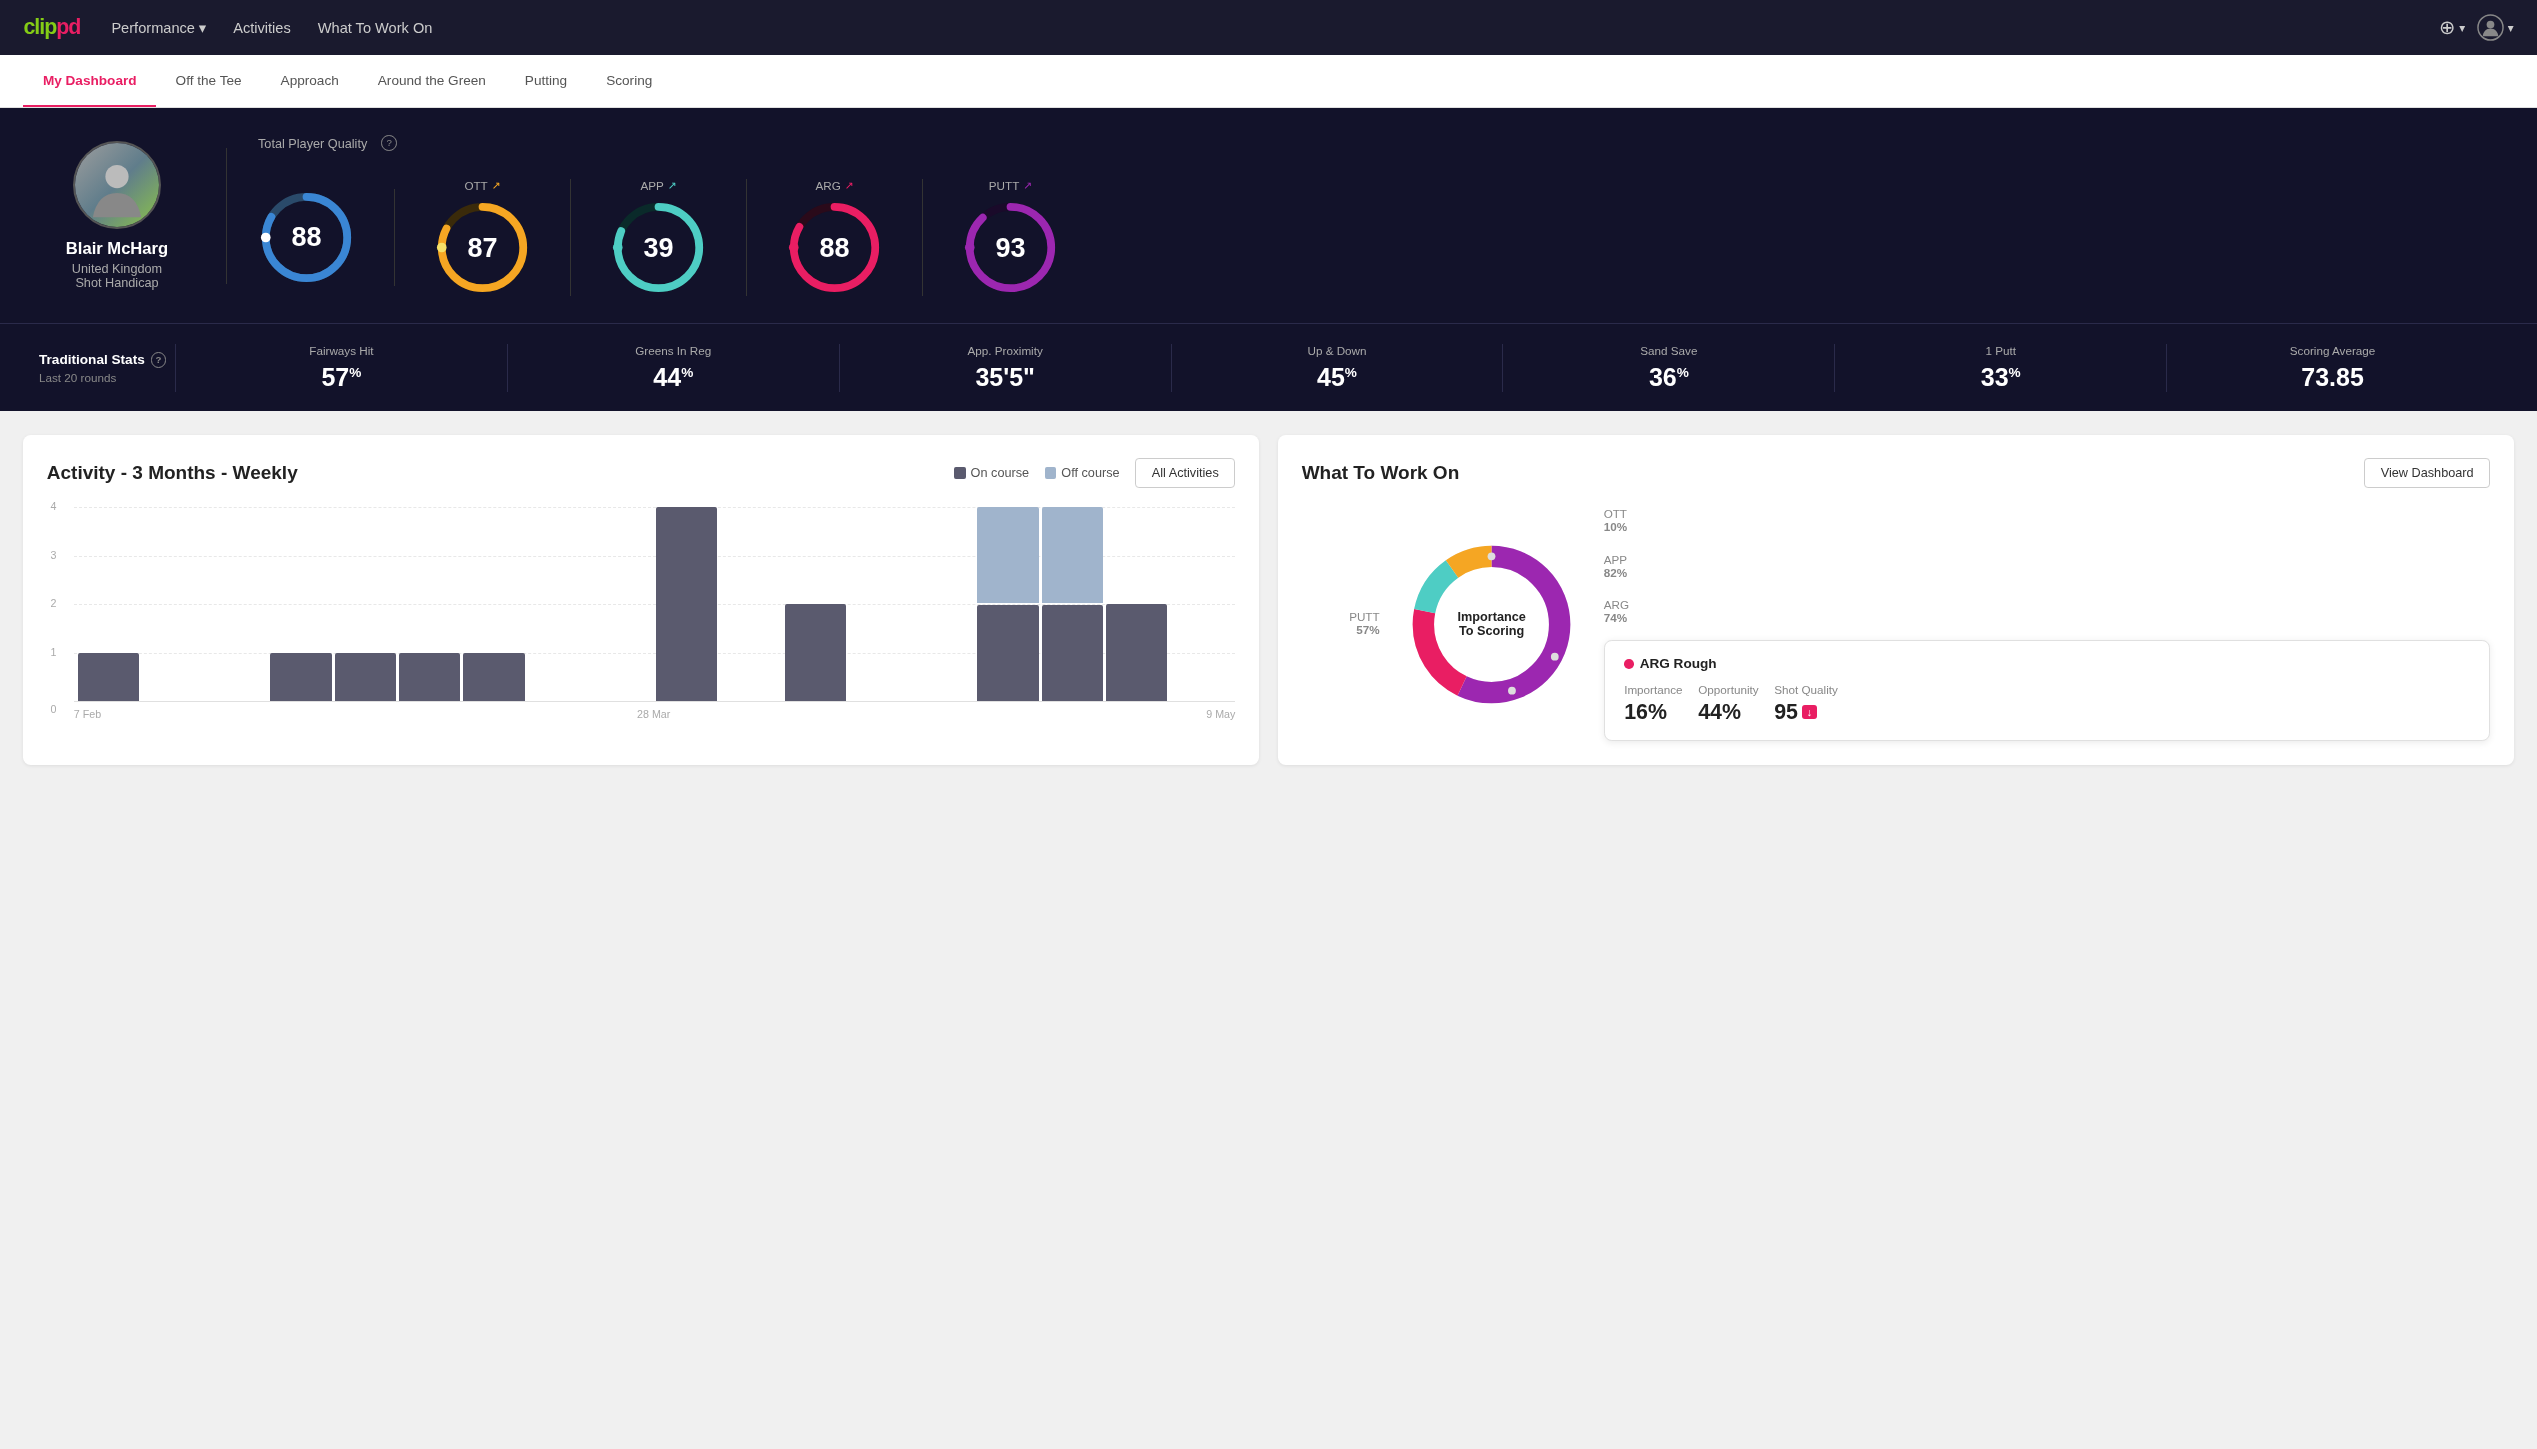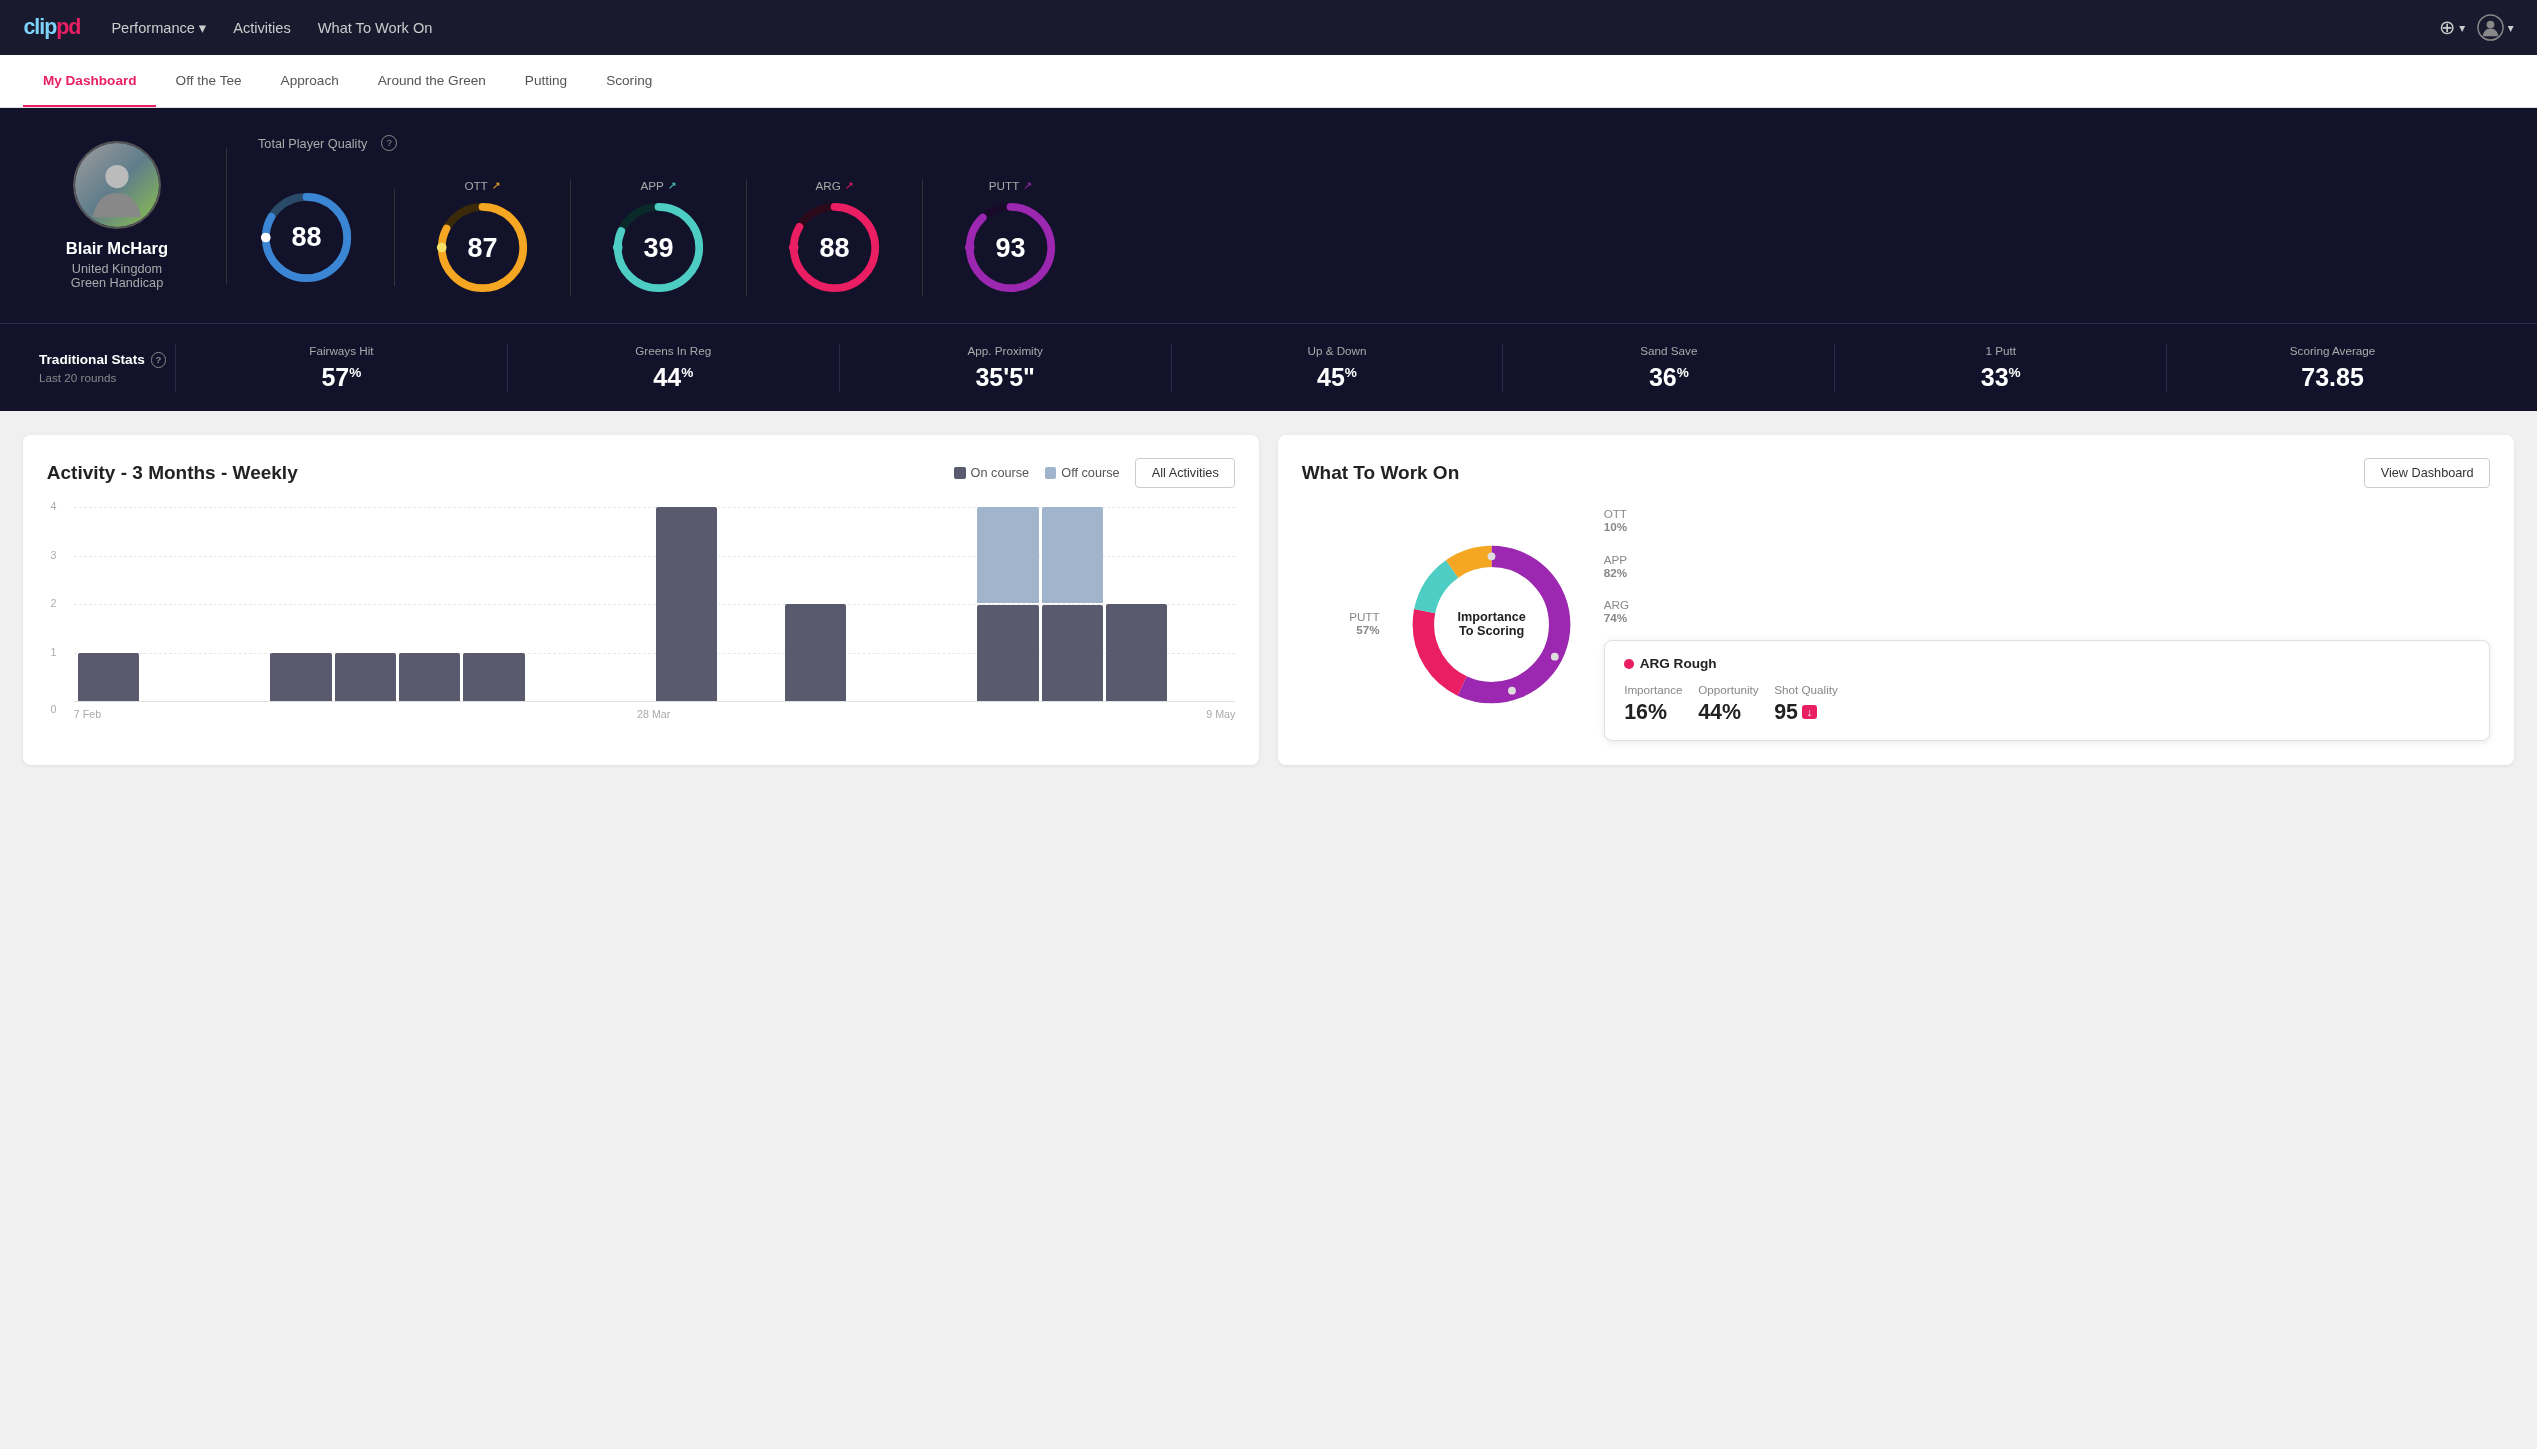--- a/index.html
+++ b/index.html
@@ -13,21 +13,21 @@
       padding: 0 23.4px;
       height: 55px;
       gap: 31px;
     }
     .logo {
       color: #e91e63;
       font-size: 21.4px;
       font-weight: 800;
       letter-spacing: -1px;
     }
-    .logo span { color: #7dd3fc; }
+    .logo span { color: #84cc16; }
     .nav-links { display: flex; gap: 27px; flex: 1; }
     .nav-link {
       color: #ccc;
       font-size: 14.6px;
       cursor: pointer;
       display: flex;
       align-items: center;
       gap: 3.9px;
       padding: 5.8px 0;
     }
@@ -284,21 +284,21 @@
     <div class="avatar">
       <div class="avatar-inner">
         <svg width="58" height="68" viewBox="0 0 60 70">
           <circle cx="30" cy="18" r="12" fill="#bbb"></circle>
           <path d="M5 60 Q10 35 30 35 Q50 35 55 60" fill="#888"></path>
         </svg>
       </div>
     </div>
     <div class="player-name">Blair McHarg</div>
     <div class="player-country">United Kingdom</div>
-    <div class="player-handicap">Green Handicap</div>
+    <div class="player-handicap">Shot Handicap</div>
   </div>
 
   <div class="hero-divider"></div>
 
   <div class="scores-section">
     <div class="total-quality-label">
       <span>Total Player Quality</span>
       <span class="help-icon">?</span>
     </div>
     <div class="scores-grid">

